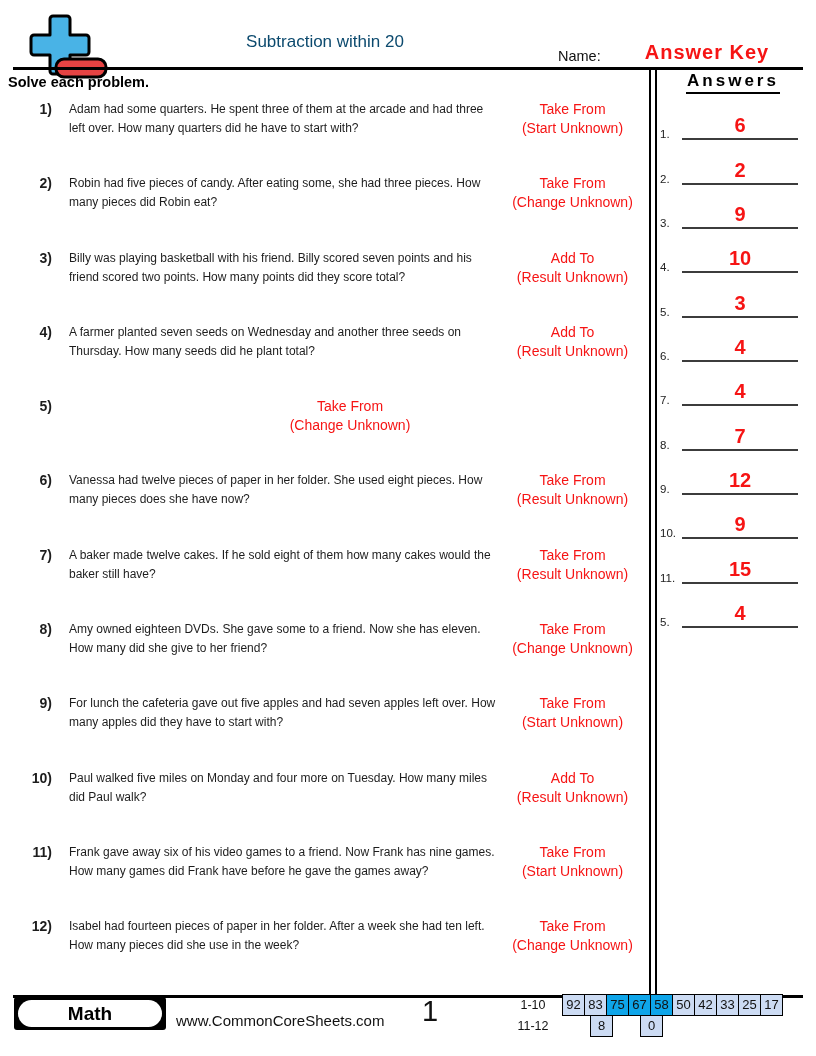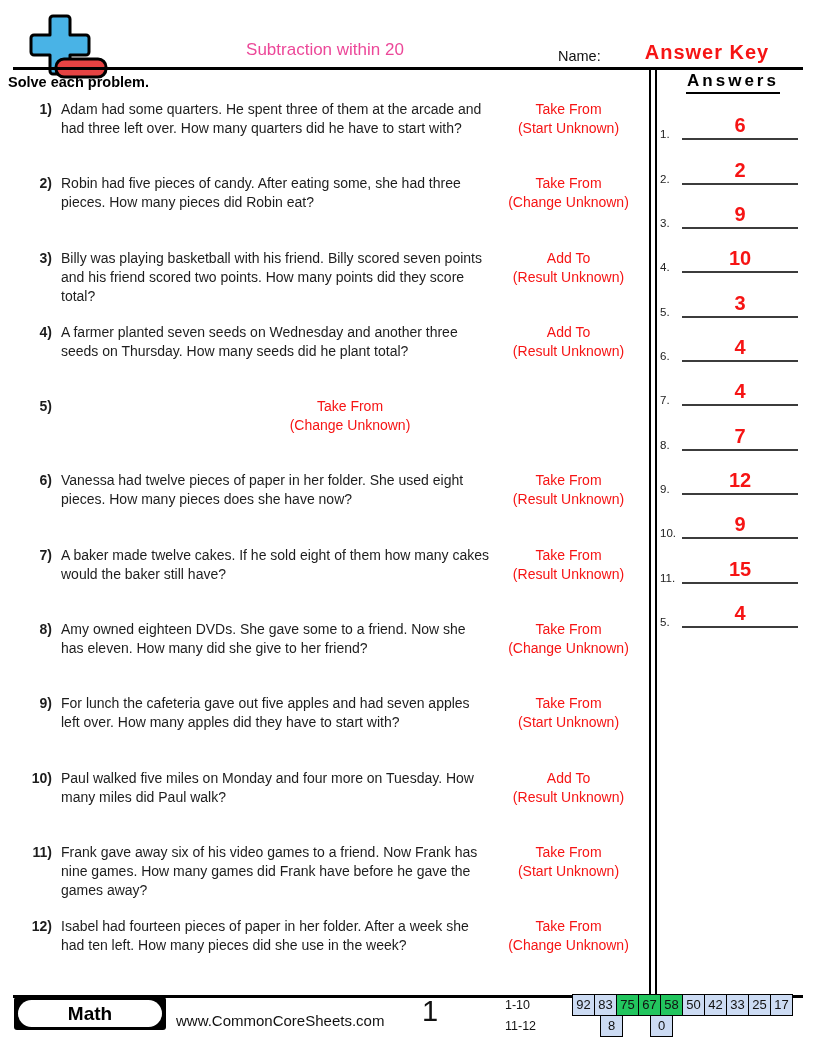--- a/index.html
+++ b/index.html
@@ -8,31 +8,31 @@
     --logo-blue:#49b3e6;
     --logo-red:#e54343;
     --ink:#1d1d1d;
   }
   html,body{margin:0;padding:0;background:#fff;overflow:hidden;}
   body{width:816px;height:1056px;font-family:"Liberation Sans",sans-serif;color:var(--ink);}
   .page{position:absolute;top:0;left:0;width:816px;height:1056px;background:#fff;}
 
   
   .logo{position:absolute;left:26px;top:12px;width:84px;height:70px;}
-  .hdr-title{position:absolute;left:0;top:40px;width:650px;text-align:center;font-size:17px;color:#ec4899;}
+  .hdr-title{position:absolute;left:0;top:32px;width:650px;text-align:center;font-size:17px;color:#0c4a6e;}
   .name-label{position:absolute;left:558px;top:48px;font-size:14.5px;color:#111;}
   .name-value{position:absolute;left:612px;top:41px;width:190px;text-align:center;font-size:20px;font-weight:bold;letter-spacing:1px;color:var(--red);}
   .hdr-rule{position:absolute;left:13px;top:67px;width:790px;height:3px;background:#000;}
   .instructions{position:absolute;left:8px;top:74px;font-size:14.5px;font-weight:bold;color:#000;}
 
   
   .problems{position:absolute;left:8px;top:100px;width:640px;}
   .problem{display:flex;align-items:flex-start;height:74.3px;box-sizing:border-box;}
   .pnum{width:44px;text-align:right;font-weight:bold;font-size:14px;line-height:19px;flex:0 0 44px;}
-  .ptext{margin-left:9px;width:428px;flex:0 0 428px;font-size:14px;line-height:19px;color:var(--ink);}
+  .ptext{margin-left:17px;width:428px;flex:0 0 428px;font-size:12px;line-height:19px;color:var(--ink);}
   .ptype{flex:1;text-align:center;color:var(--red);font-size:14px;line-height:19px;}
   .ptype span{display:block;}
 
   
   .divider{position:absolute;left:649px;top:70px;height:925px;width:8px;box-sizing:border-box;border-left:2px solid #000;border-right:2px solid #000;}
 
   
   .answers-head{position:absolute;left:660px;top:71px;width:146px;text-align:center;}
   .answers-head span{display:inline-block;font-size:17px;font-weight:bold;letter-spacing:3px;border-bottom:2.5px solid #000;padding:0 1px 1px 1px;color:#000;}
   .answers-list{position:absolute;left:658px;top:101px;width:142px;}
@@ -43,22 +43,22 @@
 
   
   .ftr-rule{position:absolute;left:13px;top:995px;width:790px;height:2.5px;background:#000;}
   .badge{position:absolute;left:14px;top:997px;width:152px;height:33px;background:#000;border-radius:3px;text-decoration:underline;}
   .badge-pill{position:absolute;left:4px;top:3px;right:4px;bottom:3px;background:#fff;border-radius:14px;display:flex;align-items:center;justify-content:center;font-size:19px;font-weight:bold;color:#000;}
   .website{position:absolute;left:176px;top:1012px;font-size:15px;color:#111;}
   .page-num{position:absolute;left:400px;top:995px;width:60px;text-align:center;font-size:29px;color:#111;}
   .score{position:absolute;left:505px;top:994px;}
   .score-row{display:flex;align-items:center;}
   .score-row + .score-row{margin-top:-1px;gap:28px;}
-  .score-label{width:56px;text-align:left;padding-right:12px;font-size:12.5px;color:#111;}
-  .score-cell{width:21px;height:20px;flex:0 0 21px;border:1px solid #000;margin-left:-1px;text-align:center;font-size:13px;line-height:20px;background:#22c55e;color:#111;}
+  .score-label{width:56px;text-align:center;padding-right:2px;font-size:12.5px;color:#111;}
+  .score-cell{width:21px;height:20px;flex:0 0 21px;border:1px solid #000;margin-left:-1px;text-align:center;font-size:13px;line-height:20px;background:#0ea5e9;color:#111;}
   .score-cell.hl{background:var(--hl);}
 </style>
 </head>
 <body>
 
 <div class="page">
 
   <svg class="logo" viewBox="0 0 84 70">
     <path d="M27,4 h14 a3,3 0 0 1 3,3 v16 h16 a3,3 0 0 1 3,3 v14 a3,3 0 0 1 -3,3 h-16 v16 a3,3 0 0 1 -3,3 h-14 a3,3 0 0 1 -3,-3 v-16 h-16 a3,3 0 0 1 -3,-3 v-14 a3,3 0 0 1 3,-3 h16 v-16 a3,3 0 0 1 3,-3 z" style="fill:var(--logo-blue);stroke:#000;stroke-width:3;stroke-linejoin:round;"></path>
     <rect x="30" y="47" width="50" height="18" rx="8" style="fill:var(--logo-red);stroke:#000;stroke-width:3;"></rect>

